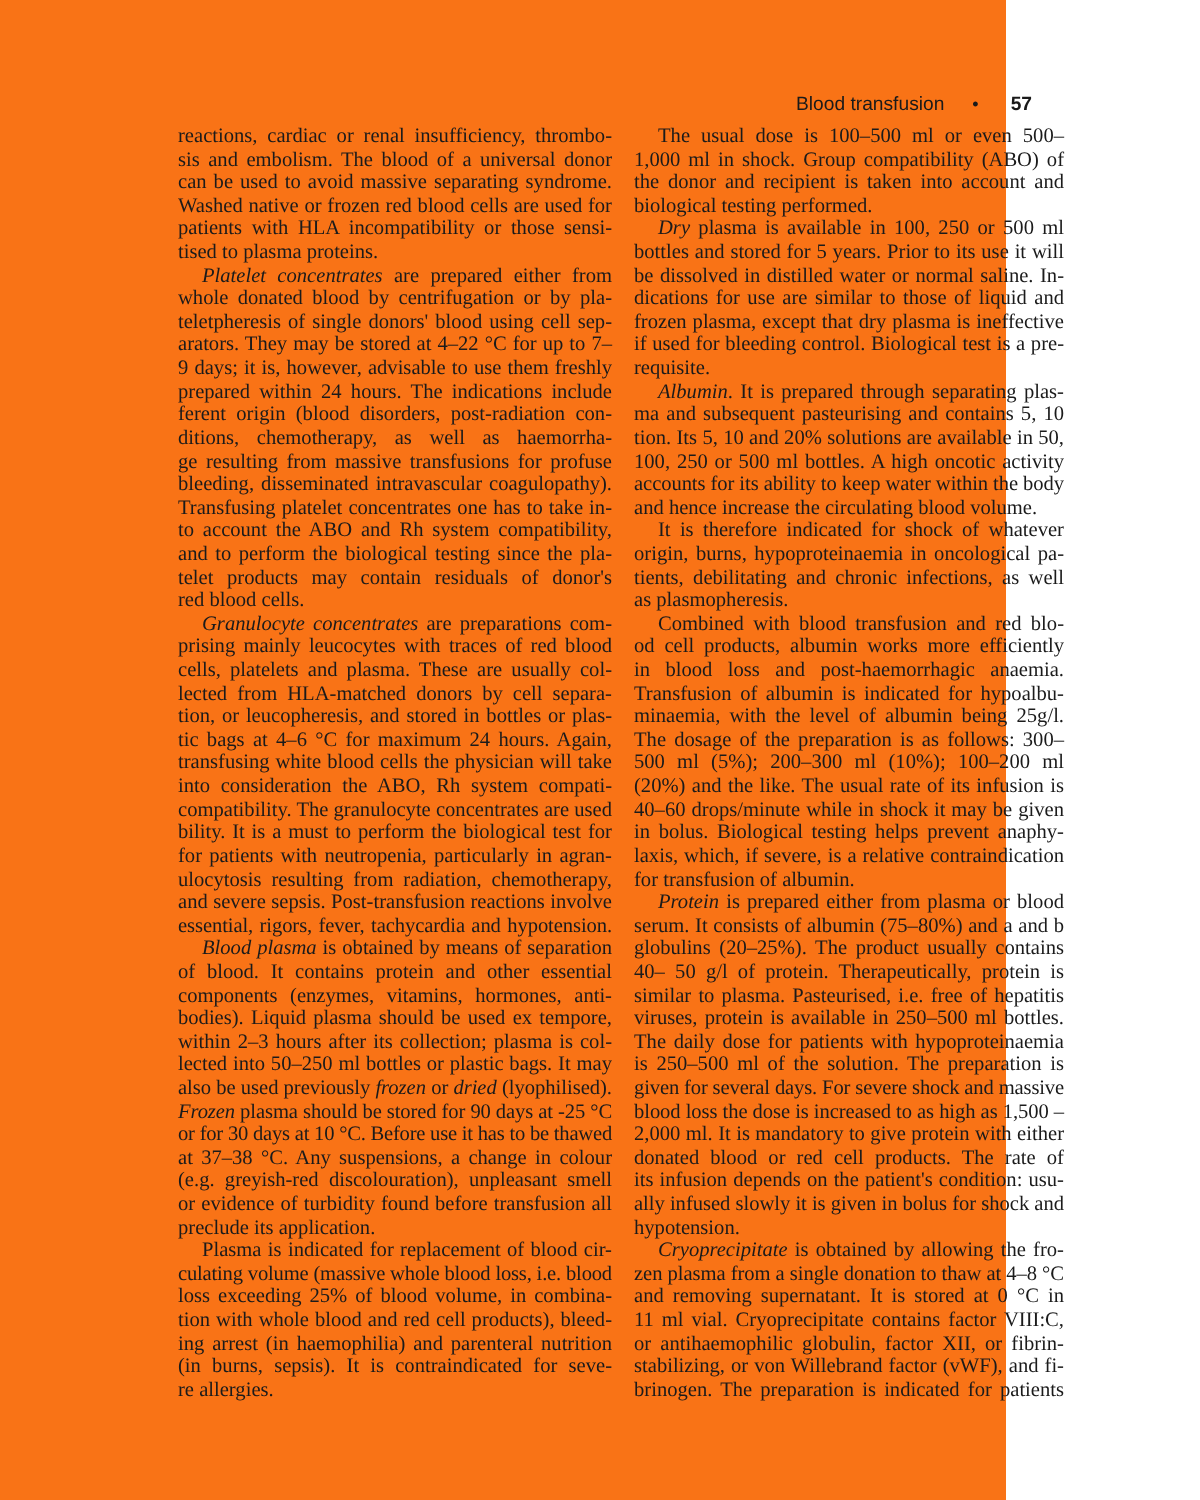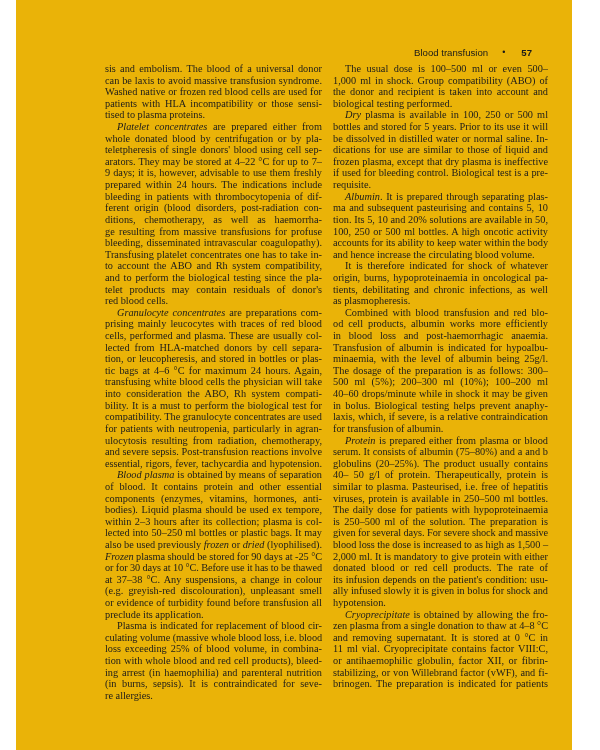--- a/index.html
+++ b/index.html
@@ -1,17 +1,17 @@
 <!DOCTYPE html>
 <html><head>
 <meta charset="utf-8">
 <style>
   html, body { margin: 0; padding: 0; background: #ffffff; }
   body { width: 600px; height: 750px; position: relative; overflow: hidden; }
-  .page { position: absolute; left: 16px; top: 0; width: 556px; height: 750px; background: #eab308; }
+  .page { position: absolute; left: 0; top: 0; width: 503px; height: 750px; background: #f97316; }
   .header {
     position: absolute; top: 45px; left: 300px; width: 216px; height: 14px;
     font-family: "Liberation Sans", sans-serif; font-size: 9.6px; color: #1a1a1a;
     display: flex; justify-content: flex-end; align-items: center; gap: 0;
   }
   .header .title { margin-right: 14px; }
   .header .bullet { margin-right: 16px; font-size: 9px; }
   .header .pageno { font-weight: bold; }
   .col {
     position: absolute; top: 63px;
@@ -32,51 +32,51 @@
 <body>
 
 <div class="page">
   <div class="header">
     <span class="title">Blood transfusion</span>
     <span class="bullet">•</span>
     <span class="pageno">57</span>
   </div>
 
   <div class="col left" id="col-left">
+      <span class="line"><span style="white-space: nowrap;"><span>reactions, cardiac or renal insufficiency, thrombo-</span></span></span>
       <span class="line"><span style="white-space: nowrap;"><span>sis and embolism. The blood of a universal donor</span></span></span>
-      <span class="line"><span style="white-space: nowrap;"><span>can be laxis to avoid massive transfusion syndrome.</span></span></span>
+      <span class="line"><span style="white-space: nowrap;"><span>can be used to avoid massive separating syndrome.</span></span></span>
       <span class="line"><span style="white-space: nowrap;"><span>Washed native or frozen red blood cells are used for</span></span></span>
       <span class="line"><span style="white-space: nowrap;"><span>patients with HLA incompatibility  or those  sensi-</span></span></span>
       <span class="line last"><span>tised to plasma proteins.</span></span>
       <span class="line indent"><span style="white-space: nowrap; word-spacing: 0.003125px;"><i>Platelet concentrates</i><span> are prepared either from</span></span></span>
       <span class="line"><span style="white-space: nowrap;"><span>whole donated blood by centrifugation or by pla-</span></span></span>
       <span class="line"><span style="white-space: nowrap;"><span>teletpheresis of single donors' blood using cell sep-</span></span></span>
       <span class="line"><span style="white-space: nowrap;"><span>arators. They may be stored at 4–22 °C for up to 7–</span></span></span>
       <span class="line"><span style="white-space: nowrap;"><span>9 days; it is, however, advisable to use them freshly</span></span></span>
       <span class="line"><span style="white-space: nowrap;"><span>prepared within 24 hours. The indications include</span></span></span>
-      <span class="line"><span style="white-space: nowrap;"><span>bleeding in patients with thrombocytopenia of dif-</span></span></span>
       <span class="line"><span style="white-space: nowrap;"><span>ferent origin (blood disorders, post-radiation con-</span></span></span>
       <span class="line"><span style="white-space: nowrap;"><span>ditions, chemotherapy, as well as haemorrha-</span></span></span>
       <span class="line"><span style="white-space: nowrap;"><span>ge resulting from massive transfusions for profuse</span></span></span>
       <span class="line"><span style="white-space: nowrap;"><span>bleeding, disseminated intravascular coagulopathy).</span></span></span>
       <span class="line"><span style="white-space: nowrap;"><span>Transfusing platelet concentrates one has to take in-</span></span></span>
       <span class="line"><span style="white-space: nowrap;"><span>to account the ABO and Rh   system compatibility,</span></span></span>
       <span class="line"><span style="white-space: nowrap;"><span>and to perform the biological testing since the pla-</span></span></span>
       <span class="line"><span style="white-space: nowrap;"><span>telet products may contain residuals of donor's</span></span></span>
       <span class="line last"><span>red blood cells.</span></span>
       <span class="line indent"><span style="white-space: nowrap;"><i>Granulocyte concentrates</i><span> are preparations com-</span></span></span>
       <span class="line"><span style="white-space: nowrap;"><span>prising mainly leucocytes with traces of red blood</span></span></span>
-      <span class="line"><span style="white-space: nowrap;"><span>cells, performed and plasma. These are usually col-</span></span></span>
+      <span class="line"><span style="white-space: nowrap;"><span>cells, platelets and plasma. These are usually col-</span></span></span>
       <span class="line"><span style="white-space: nowrap;"><span>lected from HLA-matched donors by cell separa-</span></span></span>
       <span class="line"><span style="white-space: nowrap;"><span>tion, or leucopheresis, and  stored in bottles or plas-</span></span></span>
       <span class="line"><span style="white-space: nowrap;"><span>tic bags at 4–6 °C for maximum 24 hours. Again,</span></span></span>
       <span class="line"><span style="white-space: nowrap;"><span>transfusing white blood cells the physician will take</span></span></span>
       <span class="line"><span style="white-space: nowrap;"><span>into consideration the ABO, Rh   system compati-</span></span></span>
+      <span class="line"><span style="white-space: nowrap; letter-spacing: -0.000300481px;"><span>compatibility. The granulocyte concentrates are used</span></span></span>
       <span class="line"><span style="white-space: nowrap;"><span>bility. It is a must to perform the biological test for</span></span></span>
-      <span class="line"><span style="white-space: nowrap; letter-spacing: -0.000300481px;"><span>compatibility. The granulocyte concentrates are used</span></span></span>
       <span class="line"><span style="white-space: nowrap;"><span>for patients with neutropenia, particularly in agran-</span></span></span>
       <span class="line"><span style="white-space: nowrap;"><span>ulocytosis resulting from radiation, chemotherapy,</span></span></span>
       <span class="line"><span style="white-space: nowrap;"><span>and severe sepsis. Post-transfusion reactions involve</span></span></span>
       <span class="line"><span style="white-space: nowrap; letter-spacing: -0.0465802px;"><span>essential, rigors, fever, tachycardia and hypotension.</span></span></span>
       <span class="line indent"><span style="white-space: nowrap; letter-spacing: -0.000325521px;"><i>Blood plasma</i><span> is obtained by means of  separation</span></span></span>
       <span class="line"><span style="white-space: nowrap;"><span>of blood. It contains protein and other essential</span></span></span>
       <span class="line"><span style="white-space: nowrap;"><span>components (enzymes, vitamins, hormones, anti-</span></span></span>
       <span class="line"><span style="white-space: nowrap;"><span>bodies). Liquid plasma should be used ex tempore,</span></span></span>
       <span class="line"><span style="white-space: nowrap;"><span>within 2–3 hours after its collection; plasma is col-</span></span></span>
       <span class="line"><span style="white-space: nowrap;"><span>lected into 50–250 ml bottles or plastic bags. It may</span></span></span>
@@ -117,20 +117,21 @@
       <span class="line"><span style="white-space: nowrap;"><span>origin, burns, hypoproteinaemia in oncological pa-</span></span></span>
       <span class="line"><span style="white-space: nowrap;"><span>tients, debilitating and chronic infections, as well</span></span></span>
       <span class="line last"><span>as plasmopheresis.</span></span>
       <span class="line indent"><span style="white-space: nowrap;"><span>Combined with blood transfusion and red blo-</span></span></span>
       <span class="line"><span style="white-space: nowrap;"><span>od cell products, albumin works more efficiently</span></span></span>
       <span class="line"><span style="white-space: nowrap;"><span>in blood loss and post-haemorrhagic anaemia.</span></span></span>
       <span class="line"><span style="white-space: nowrap;"><span>Transfusion of albumin is indicated for hypoalbu-</span></span></span>
       <span class="line"><span style="white-space: nowrap;"><span>minaemia, with the level of albumin being 25g/l.</span></span></span>
       <span class="line"><span style="white-space: nowrap;"><span>The dosage of the preparation is as follows: 300–</span></span></span>
       <span class="line"><span style="white-space: nowrap;"><span>500 ml (5%); 200–300 ml (10%); 100–200 ml</span></span></span>
+      <span class="line"><span style="white-space: nowrap;"><span>(20%) and the like. The usual rate of its infusion is</span></span></span>
       <span class="line"><span style="white-space: nowrap;"><span>40–60 drops/minute while in shock it may be given</span></span></span>
       <span class="line"><span style="white-space: nowrap;"><span>in bolus. Biological testing helps prevent anaphy-</span></span></span>
       <span class="line"><span style="white-space: nowrap;"><span>laxis, which, if severe, is a relative contraindication</span></span></span>
       <span class="line last"><span>for transfusion of albumin.</span></span>
       <span class="line indent"><span style="white-space: nowrap;"><i>Protein</i><span> is prepared either from plasma or blood</span></span></span>
       <span class="line"><span style="white-space: nowrap;"><span>serum. It consists of albumin (75–80%) and a and b</span></span></span>
       <span class="line"><span style="white-space: nowrap;"><span>globulins (20–25%). The product usually contains</span></span></span>
       <span class="line"><span style="white-space: nowrap;"><span>40– 50 g/l of protein. Therapeutically, protein is</span></span></span>
       <span class="line"><span style="white-space: nowrap;"><span>similar to plasma. Pasteurised, i.e. free of hepatitis</span></span></span>
       <span class="line"><span style="white-space: nowrap;"><span>viruses, protein is available in 250–500 ml bottles.</span></span></span>

